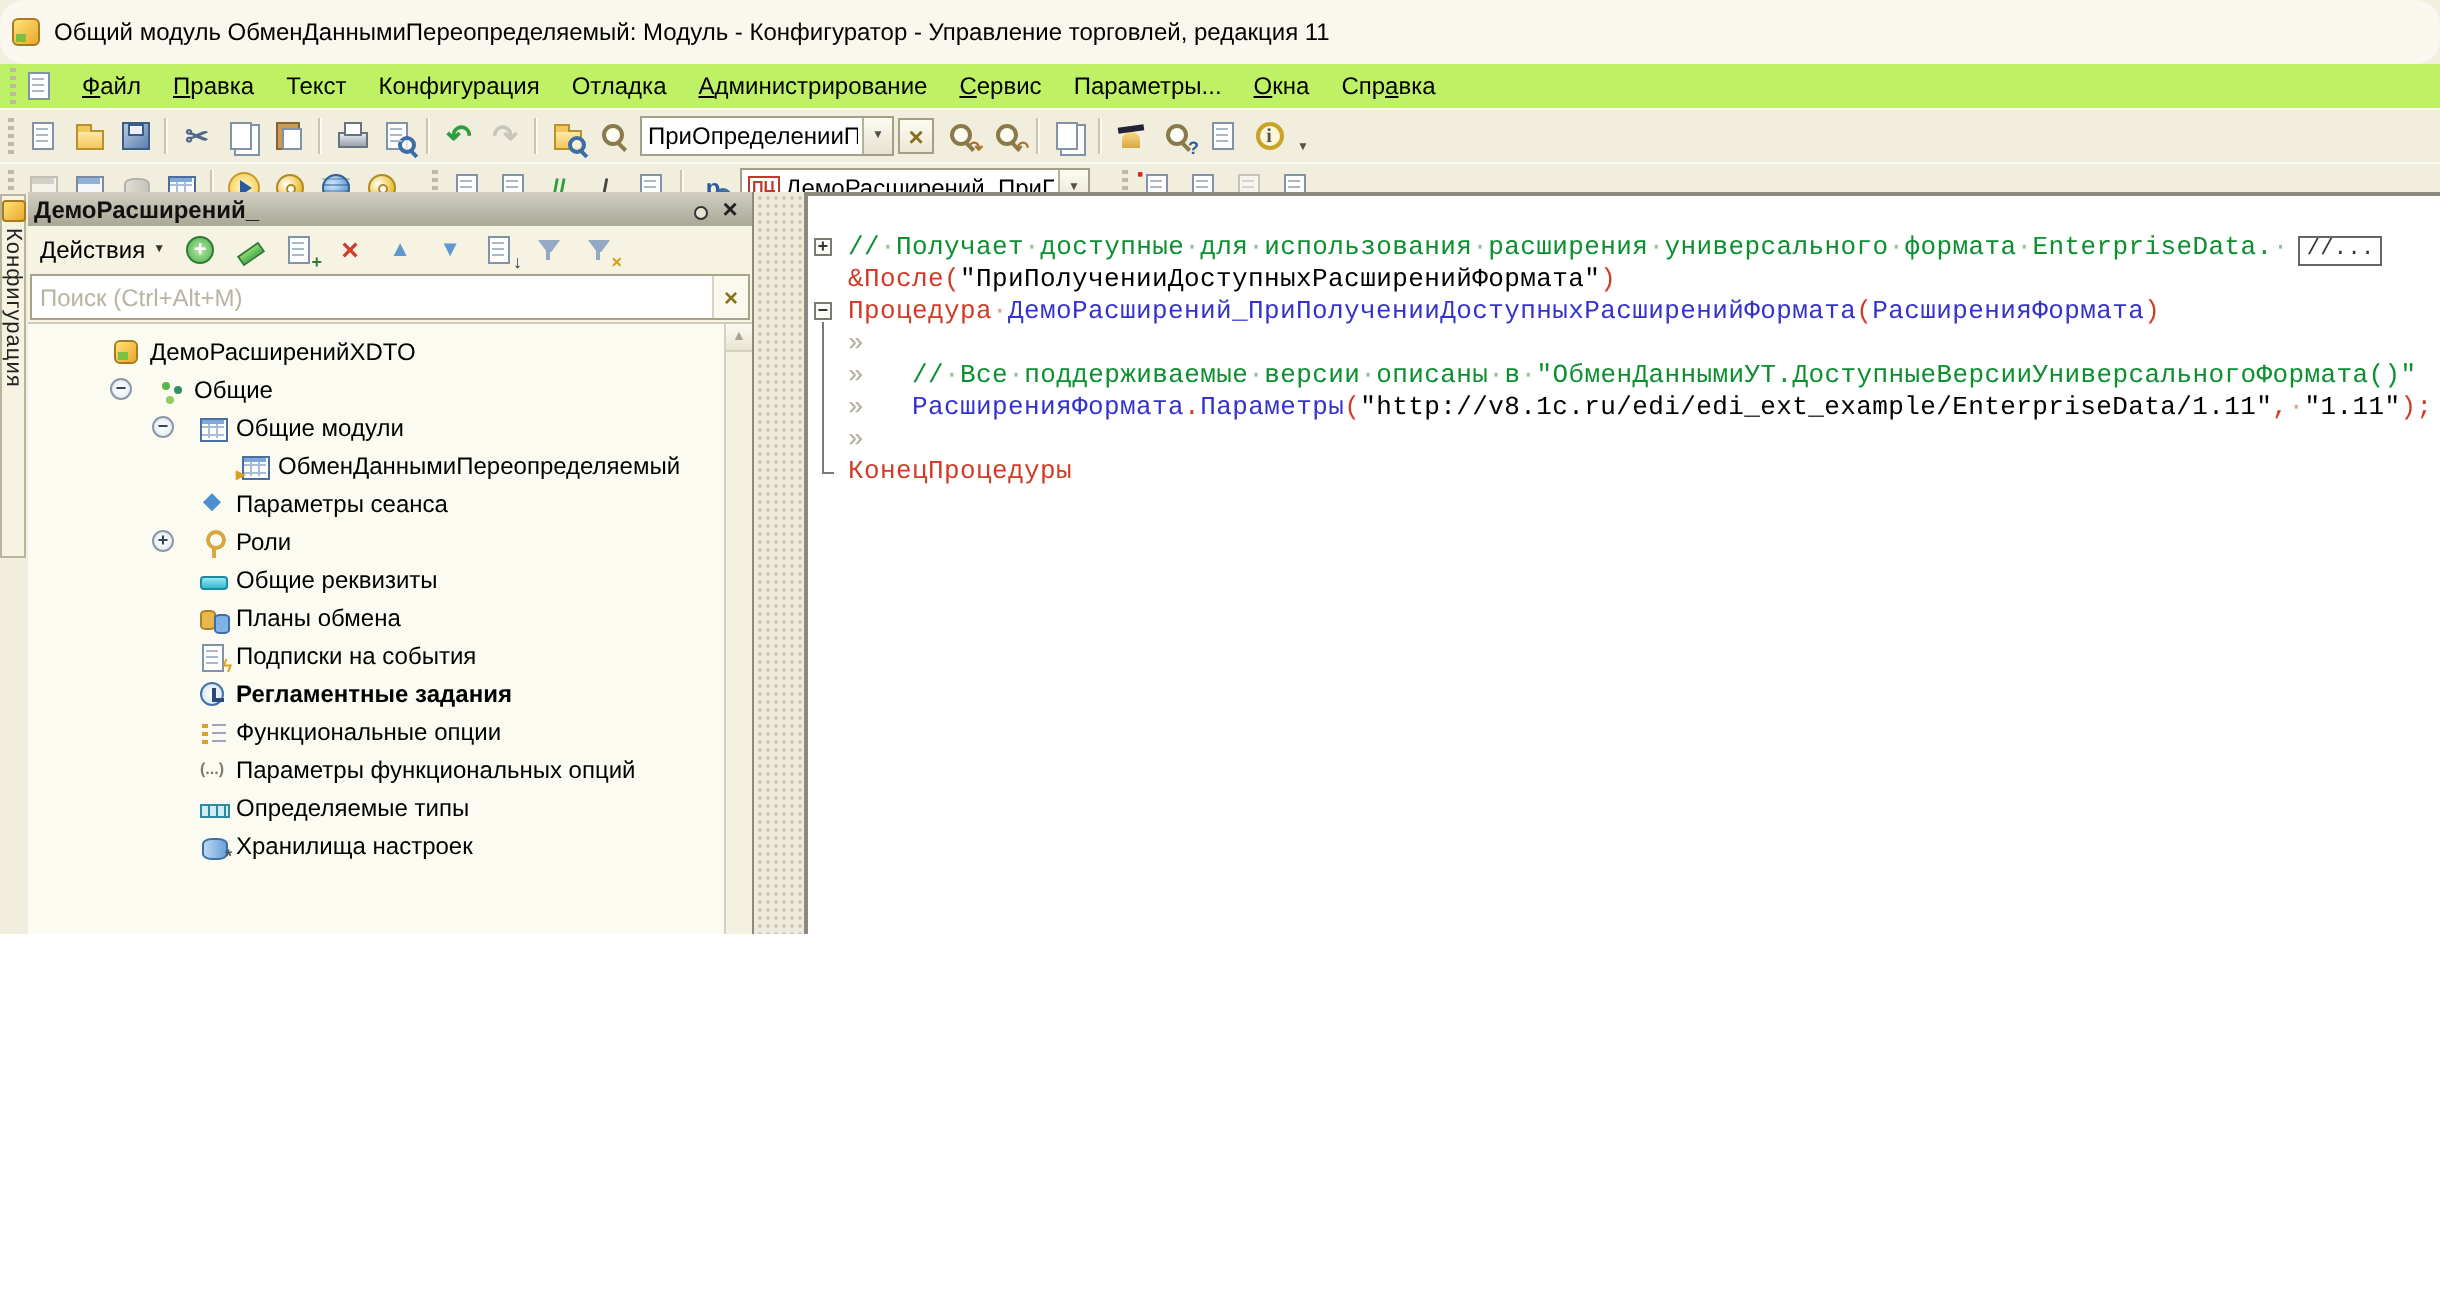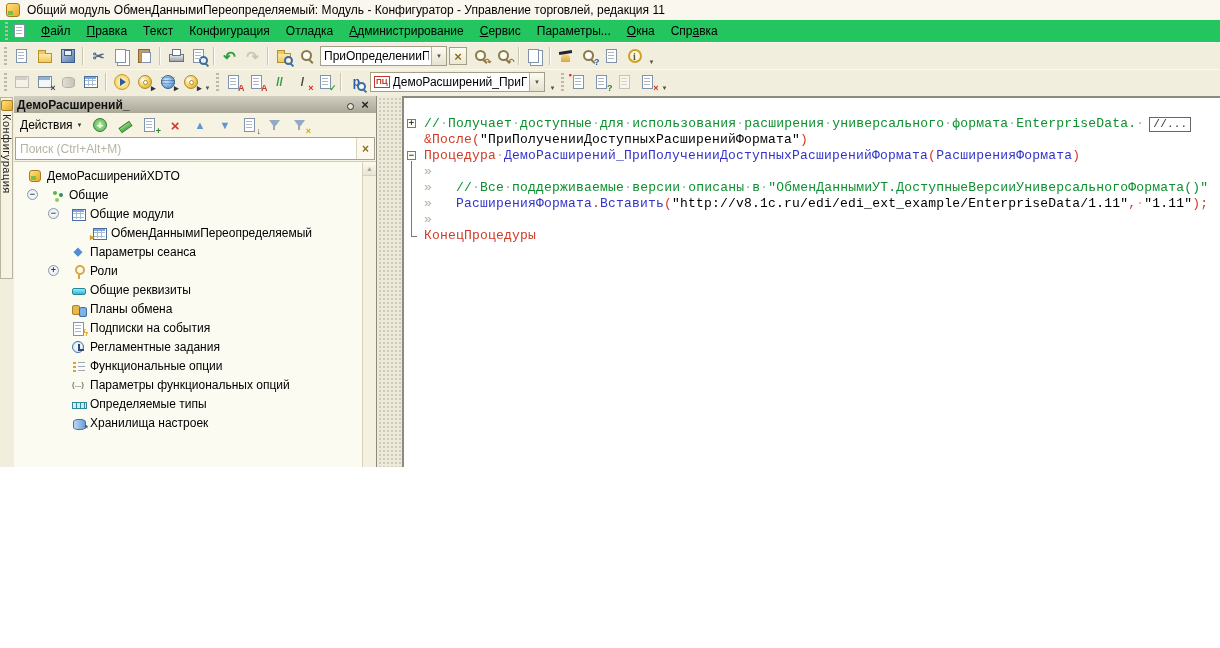--- a/index.html
+++ b/index.html
@@ -1,23 +1,23 @@
 <!DOCTYPE html>
 <html><head>
 <meta charset="utf-8">
 <style>
   html,body{margin:0;padding:0;background:#fff;}
   body{width:1220px;height:648px;font-family:"Liberation Sans",sans-serif;position:relative;overflow:hidden;}
   .app{position:absolute;left:0;top:0;width:1220px;height:467px;background:#f2eedd;overflow:hidden;}
 
   
-  .titlebar{height:20px;display:flex;align-items:center;padding-left:4px;background:#faf8ee;font-size:12px;color:#000;gap:5px;}
+  .titlebar{height:32px;display:flex;align-items:center;padding-left:4px;background:#faf8ee;font-size:12px;color:#000;gap:5px;border-radius:12px;}
 
   
-  .menubar{height:22px;display:flex;align-items:center;background:#22c55e;font-size:12px;padding-left:2px;}
+  .menubar{height:22px;display:flex;align-items:center;background:#bef264;font-size:12px;padding-left:2px;}
   .menu-item{padding:2px 8px;cursor:default;}
   .menu-item .u{text-decoration:underline;}
   .grip{width:3px;height:18px;margin:0 3px;background:repeating-linear-gradient(180deg,#bdb9a4 0 2px,transparent 2px 4px);}
 
   
   .toolbar{height:26px;display:flex;align-items:center;background:#f2eedd;border-top:1px solid #fbf9f0;padding-left:1px;}
   .toolbar.second{height:24px;}
   .sep{width:1px;height:18px;background:#c9c5af;border-right:1px solid #fcfaf2;margin:0 3px;}
   .tbtn{border:none;background:transparent;width:23px;height:22px;display:inline-flex;align-items:center;justify-content:center;padding:0;margin:0;cursor:default;}
   .tbtn.dis{filter:grayscale(1);opacity:.45;}
@@ -101,21 +101,21 @@
   .dock-title .t{flex:1;overflow:hidden;white-space:nowrap;}
   .dock-close{font-size:13px;font-weight:bold;color:#222;width:16px;text-align:center;line-height:15px;}
   .dock-actions{height:22px;flex:none;display:flex;align-items:center;padding:1px 2px;gap:2px;}
   .actions-btn{display:inline-flex;align-items:center;gap:4px;font-size:12px;padding:2px 4px;background:transparent;border:none;}
   .actions-btn .car{font-size:6px;color:#333;}
   .search-row{height:21px;flex:none;display:flex;margin:0 1px 1px 1px;background:#fff;border:1px solid #a7a388;}
   .search-input{flex:1;border:none;outline:none;font-size:12px;padding:2px 4px;color:#222;background:#fff;font-family:"Liberation Sans",sans-serif;}
   .search-input::placeholder{color:#b8b4a2;}
   .search-clear{width:17px;border-left:1px solid #d8d4c0;background:#fbf9ee;display:flex;align-items:center;justify-content:center;font-weight:bold;color:#8a6f1c;font-size:12px;}
   .tree{flex:1;position:relative;background:#fcfbf2;border-top:1px solid #d0ccb8;overflow:hidden;padding-top:4px;}
-  .trow{height:19px;display:flex;align-items:center;font-size:12px;color:#000;white-space:nowrap;}
+  .trow{height:19px;display:flex;align-items:center;font-size:12px;color:#000;white-space:nowrap;margin-left:28px;}
   .toggle{width:11px;height:11px;flex:none;margin-right:11px;border:1px solid #8a98a8;border-radius:50%;background:radial-gradient(#fff,#dfe6ee);font:bold 9px/9px "Liberation Sans",sans-serif;color:#345;display:flex;align-items:center;justify-content:center;box-sizing:border-box;}
   .tspacer{width:22px;flex:none;}
   .trow .icon{width:16px;height:16px;margin-right:4px;}
   .scrollbar{position:absolute;right:0;top:0;bottom:0;width:13px;background:#f4f1e1;border-left:1px solid #d5d1bd;}
   .scroll-up{height:13px;border-bottom:1px solid #d5d1bd;background:linear-gradient(#fcfaf0,#e8e4d2);display:flex;align-items:center;justify-content:center;font-size:7px;color:#a8a48e;}
 
   .splitter{width:25px;flex:none;background-color:#eeeadb;background-image:radial-gradient(#cfcab2 30%,transparent 31%);background-size:4px 4px;background-position:1px 1px;}
 
   .editor{flex:1;background:#fff;border-top:2px solid #8c8a7e;border-left:2px solid #8c8a7e;padding-top:18px;overflow:hidden;}
   .crow{height:16px;display:flex;}
@@ -454,21 +454,21 @@
             <span class="icon ic-twocyl"></span>
             <span>Планы обмена</span>
           </div>
           <div class="trow" style="padding-left: 34px;">
             <span class="tspacer"></span>
             <span class="icon ic-doc">
               <span class="ov" style="color: rgb(224, 160, 32);">ϟ</span>
             </span>
             <span>Подписки на события</span>
           </div>
-          <div class="trow" style="padding-left: 34px;">
+          <div class="trow" style="padding-left: 34px; font-weight: bold;">
             <span class="tspacer"></span>
             <span class="icon ic-clock"></span>
             <span>Регламентные задания</span>
           </div>
           <div class="trow" style="padding-left: 34px;">
             <span class="tspacer"></span>
             <span class="icon ic-rows"></span>
             <span>Функциональные опции</span>
           </div>
           <div class="trow" style="padding-left: 34px;">
@@ -518,21 +518,21 @@
         <div class="crow">
           <div class="gut line"></div>
           <div class="ct"><span class="tab">»</span></div>
         </div>
         <div class="crow">
           <div class="gut line"></div>
           <div class="ct"><span class="tab">»&nbsp;&nbsp;&nbsp;</span><span class="cmt">//<span class="sp">·</span>Все<span class="sp">·</span>поддерживаемые<span class="sp">·</span>версии<span class="sp">·</span>описаны<span class="sp">·</span>в<span class="sp">·</span>"ОбменДаннымиУТ.ДоступныеВерсииУниверсальногоФормата()"</span></div>
         </div>
         <div class="crow">
           <div class="gut line"></div>
-          <div class="ct"><span class="tab">»&nbsp;&nbsp;&nbsp;</span><span class="id">РасширенияФормата</span><span class="delim">.</span><span class="id">Вставить</span><span class="delim">(</span><span class="str">"http://v8.1c.ru/edi/edi_ext_example/EnterpriseData/1.11"</span><span class="delim">,<span class="sp">·</span></span><span class="str">"1.11"</span><span class="delim">);</span></div>
+          <div class="ct"><span class="tab">»&nbsp;&nbsp;&nbsp;</span><span class="id">РасширенияФормата</span><span class="delim">.</span><span class="id">Параметры</span><span class="delim">(</span><span class="str">"http://v8.1c.ru/edi/edi_ext_example/EnterpriseData/1.11"</span><span class="delim">,<span class="sp">·</span></span><span class="str">"1.11"</span><span class="delim">);</span></div>
         </div>
         <div class="crow">
           <div class="gut line"></div>
           <div class="ct"><span class="tab">»</span></div>
         </div>
         <div class="crow">
           <div class="gut end"></div>
           <div class="ct"><span class="kw">КонецПроцедуры</span></div>
         </div>
       </div>

